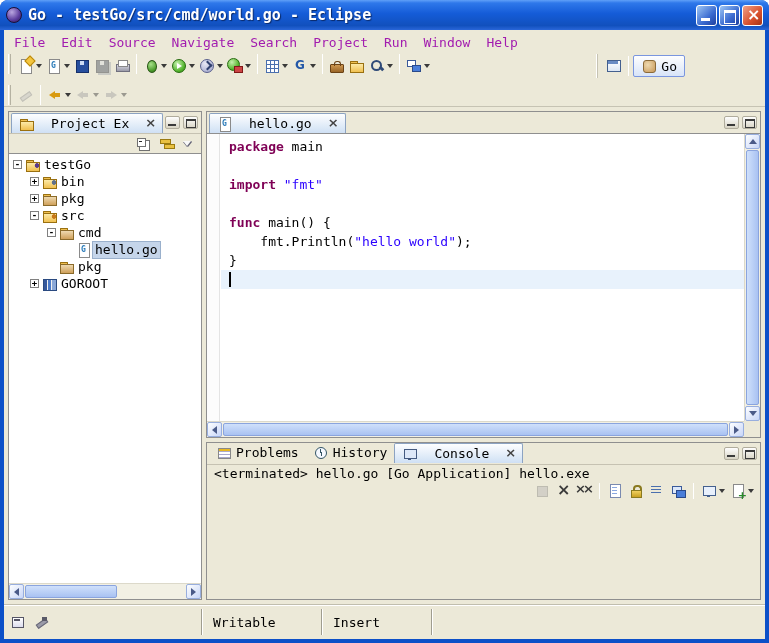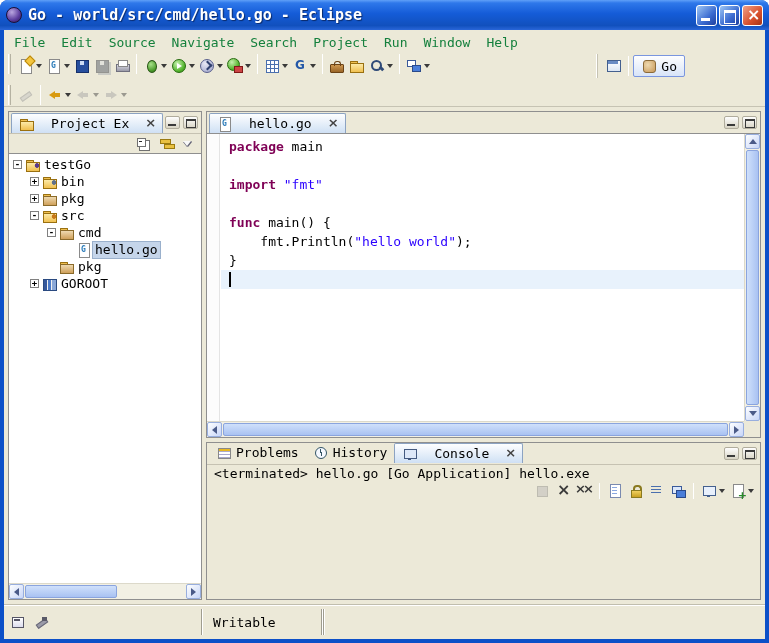--- a/index.html
+++ b/index.html
@@ -21,21 +21,21 @@
   .wb-min,.wb-max{background:linear-gradient(135deg,#9ec7f5,#3a6ad0 60%,#1e3f9e);}
   .wb-close{background:linear-gradient(135deg,#f0a088,#d8502c 60%,#a53316);}
   .wb-min::after{content:"";position:absolute;left:4px;bottom:4px;width:9px;height:3px;background:#fff;}
   .wb-max::after{content:"";position:absolute;left:4px;top:4px;width:10px;height:10px;
     border:1px solid #fff;border-top-width:3px;}
   .wb-close::after{content:"×";position:absolute;left:4px;top:-1px;color:#fff;
     font:bold 16px "DejaVu Sans",sans-serif;}
   .client{position:absolute;left:4px;right:4px;top:30px;bottom:4px;background:#ece9d8;overflow:hidden;}
   
   .menubar{height:24px;display:flex;align-items:center;padding-left:2px;font-size:13px;}
-  .menu-item{padding:3px 8px;color:#15803d;}
+  .menu-item{padding:3px 8px;color:#a21caf;}
   .toolbar{height:29px;display:flex;align-items:flex-start;padding:0 2px;}
   .toolbar2{height:24px;display:flex;align-items:center;padding:0 2px;
     border-bottom:1px solid #c6c3b3;}
   .grip{width:3px;height:20px;border-left:1px solid #fff;border-right:1px solid #b5b2a2;
     margin:0 5px 0 2px;flex:none;}
   .tsep{width:1px;height:20px;background:#c6c3b3;border-right:1px solid #fff;margin:0 4px;flex:none;}
   .tbtn{display:inline-flex;align-items:center;height:24px;padding:0 2px;border-radius:2px;flex:none;}
   .disabled{opacity:.45;filter:grayscale(.8);}
   .dd{width:0;height:0;border-left:3px solid transparent;border-right:3px solid transparent;
     border-top:4px solid #3a3a3a;margin-left:2px;}
@@ -279,21 +279,21 @@
   .ssep{width:2px;height:26px;border-left:1px solid #9f9d8f;border-right:1px solid #fff;flex:none;}
   .scell{font-size:13px;padding:0 10px;display:flex;align-items:center;height:100%;white-space:nowrap;}
   .c-writable{width:118px;} .c-insert{width:108px;} .c-rest{flex:1;}
 </style>
 </head>
 <body>
 
 <div class="frame">
   <div class="titlebar">
     <span class="app-icon"></span>
-    <span class="title">Go - world/src/cmd/hello.go - Eclipse</span>
+    <span class="title">Go - testGo/src/cmd/world.go - Eclipse</span>
     <span class="winbtns">
       <span class="winbtn wb-min"></span>
       <span class="winbtn wb-max"></span>
       <span class="winbtn wb-close"></span>
     </span>
   </div>
 
   <div class="client">
 
     <div class="menubar" id="menubar">
@@ -602,18 +602,19 @@
         <span class="tbtn">
             <span class="icon i-fastview"></span>
           </span>
         <span class="tbtn">
             <span class="icon i-hammer"></span>
           </span>
       </div>
       <span class="ssep"></span>
       <div class="scell c-writable">Writable</div>
       <span class="ssep"></span>
+      <div class="scell c-insert">Insert</div>
       <span class="ssep"></span>
       <div class="scell c-rest"></div>
     </div>
 
   </div>
 </div>
 
 </body></html>

